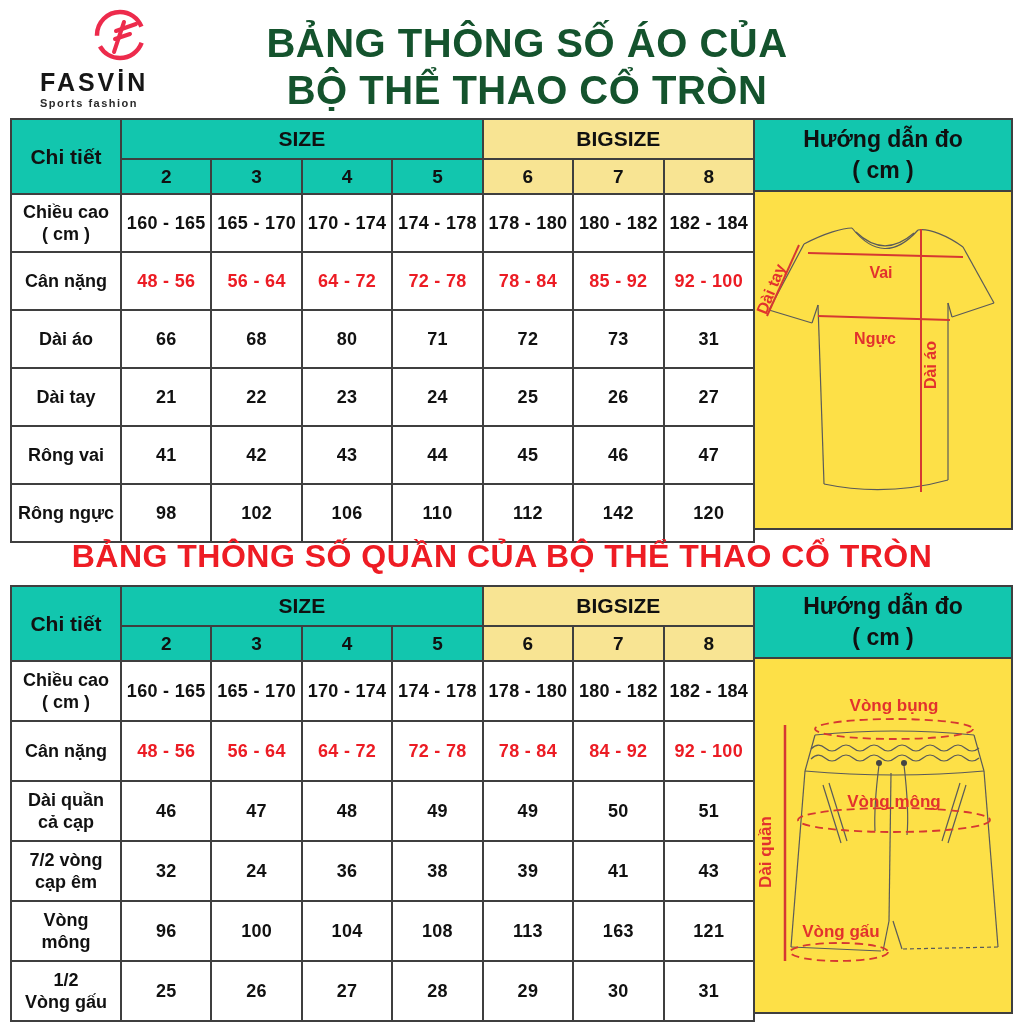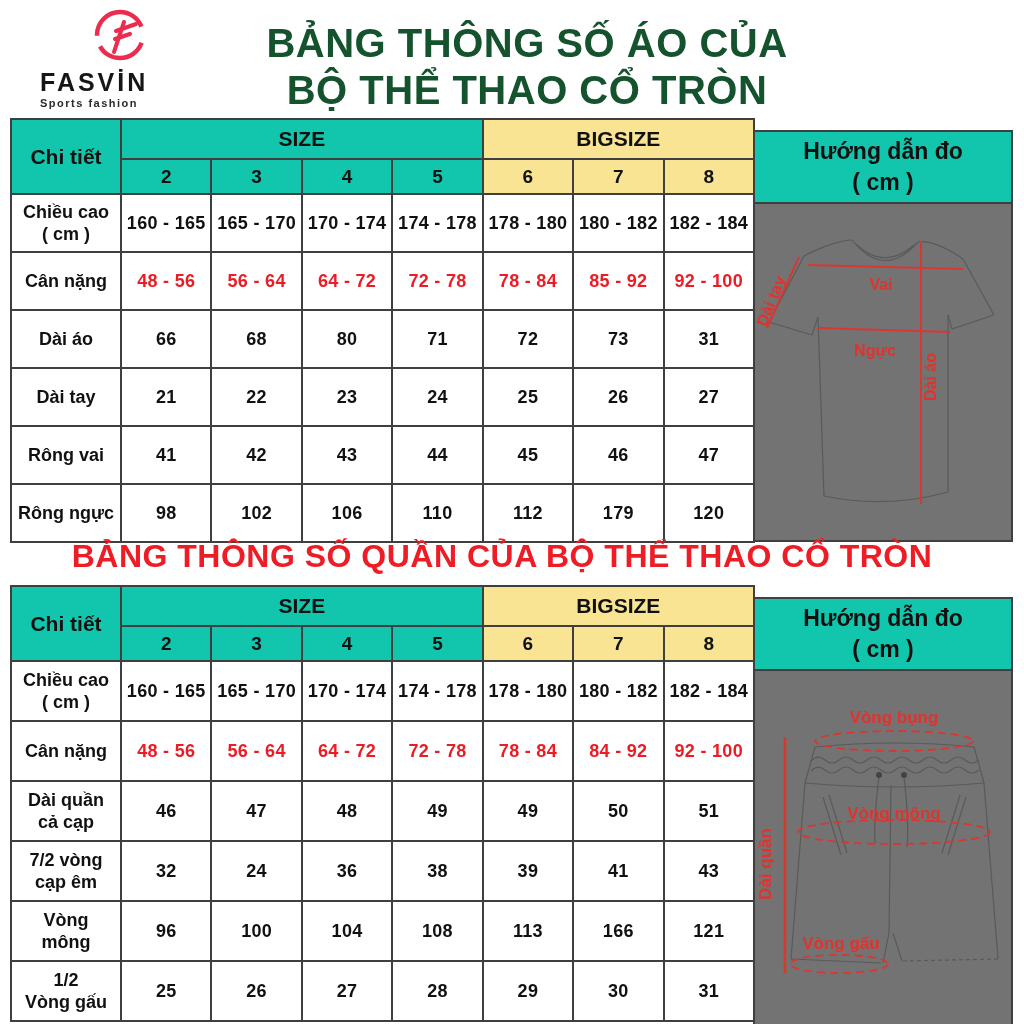--- a/index.html
+++ b/index.html
@@ -30,21 +30,21 @@
   .spec .num{font-size:19px;height:33px;}
   .spec td.lbl{font-size:18px;white-space:pre-line;line-height:1.25;margin-top:24px;}
   .spec td.val{font-size:18px;letter-spacing:.3px;}
   #shirt-table tbody td{height:56px;}
   #pants-table tbody td{height:58px;}
   .spec tbody tr:nth-child(2) td.val{color:#EC1C24;} 
   .detail-head{font-size:21px;}
 
   
   .guide{position:absolute;left:753px;width:260px;border:2px solid #3f3f3f;
-         background:#737373;box-sizing:border-box;margin-top:12px;}
+         background:#fde047;box-sizing:border-box;}
   #guide-shirt{top:118px;height:412px;}
   #guide-pants{top:585px;height:429px;}
   .guide-head{height:70px;background:#12C6AE;border-bottom:2px solid #3f3f3f;
               display:flex;flex-direction:column;justify-content:center;align-items:center;
               font-size:23px;line-height:31px;color:#101010;}
   .guide-body{display:flex;justify-content:flex-start;align-items:flex-start;}
   svg text{font-family:"Liberation Sans",sans-serif;}
 </style>
 </head>
 <body>
@@ -148,21 +148,21 @@
         <td class="val">46</td>
         <td class="val">47</td>
       </tr>
       <tr>
         <td class="lbl">Rông ngực</td>
         <td class="val">98</td>
         <td class="val">102</td>
         <td class="val">106</td>
         <td class="val">110</td>
         <td class="val">112</td>
-        <td class="val">179</td>
+        <td class="val">142</td>
         <td class="val">120</td>
       </tr>
     </tbody>
   </table>
 
   <div class="guide" id="guide-shirt">
     <div class="guide-head">
       <div>Hướng dẫn đo</div>
       <div>( cm )</div>
     </div>
@@ -273,21 +273,21 @@
         <td class="val">43</td>
       </tr>
       <tr>
         <td class="lbl">Vòng
 mông</td>
         <td class="val">96</td>
         <td class="val">100</td>
         <td class="val">104</td>
         <td class="val">108</td>
         <td class="val">113</td>
-        <td class="val">166</td>
+        <td class="val">163</td>
         <td class="val">121</td>
       </tr>
       <tr>
         <td class="lbl">1/2
 Vòng gấu</td>
         <td class="val">25</td>
         <td class="val">26</td>
         <td class="val">27</td>
         <td class="val">28</td>
         <td class="val">29</td>

